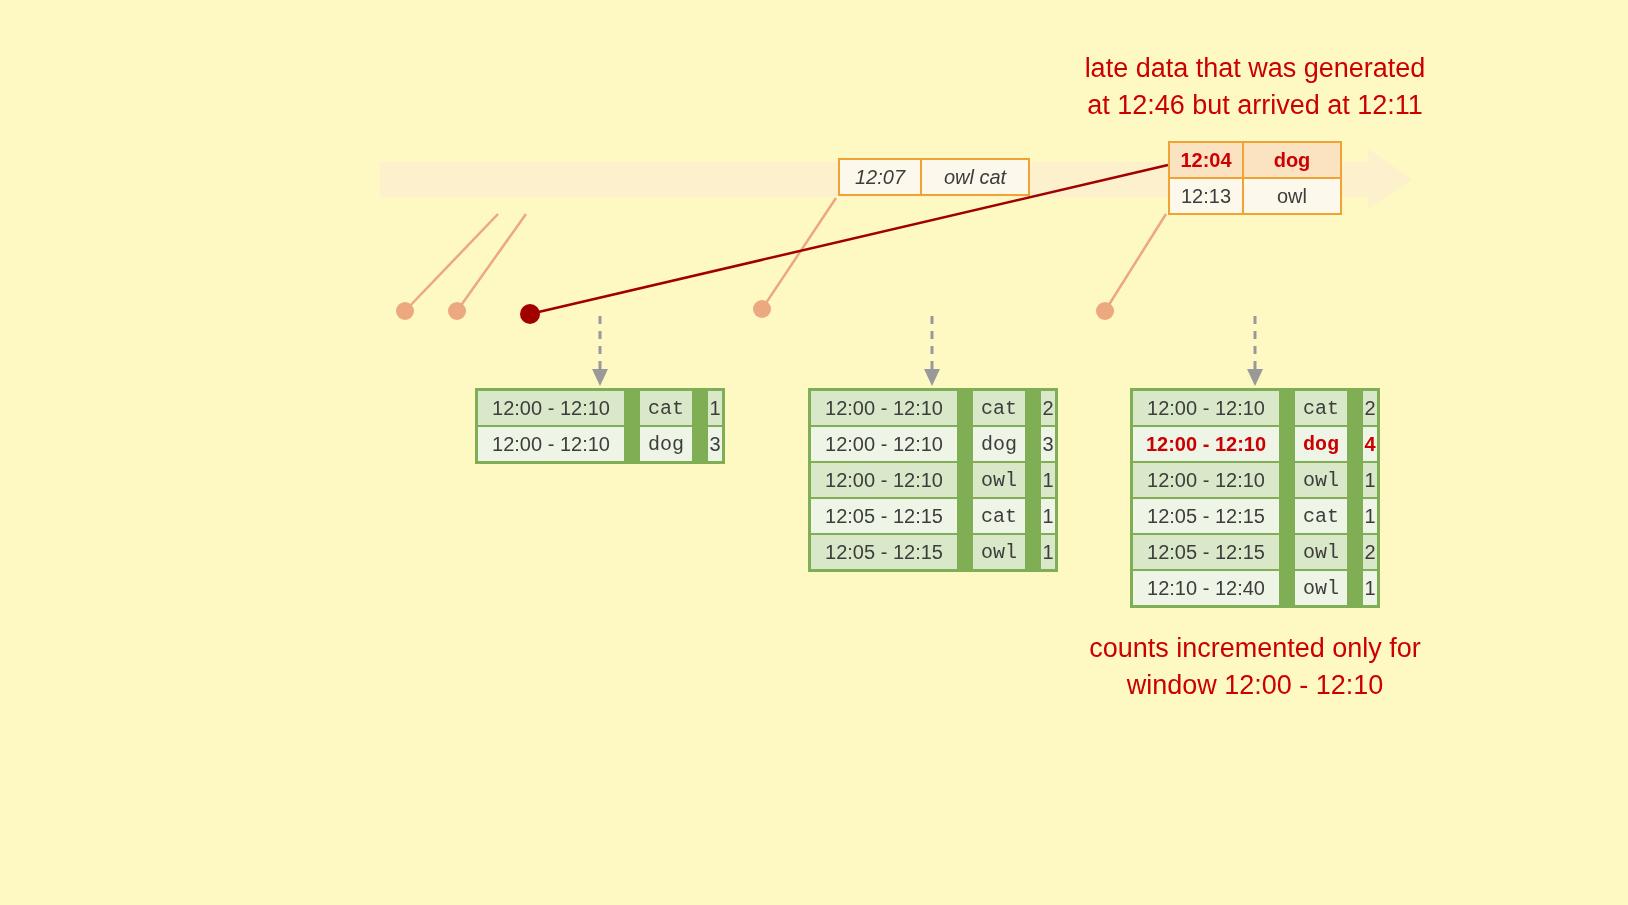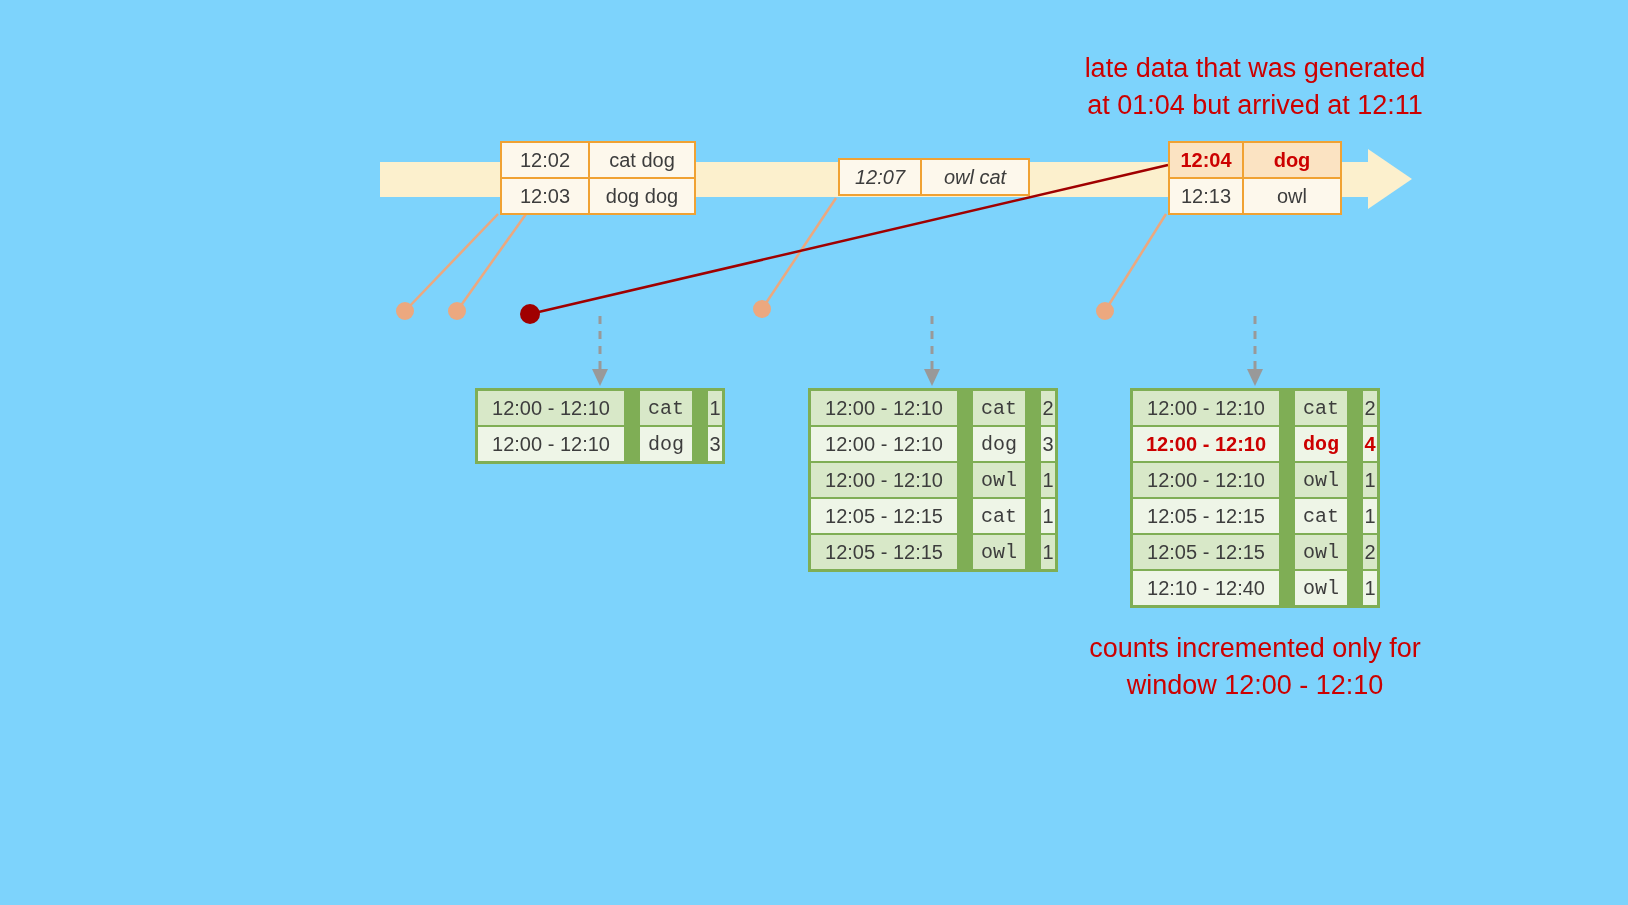--- a/index.html
+++ b/index.html
@@ -4,21 +4,21 @@
 <style>
   :root{
     --red:#cc0000; --dark-red:#a00000; --orange:#f0a233;
     --event-fill:#fdf8ec; --late-fill:#fbe3c2; --cream:#fcf0cd;
     --green:#7fae55; --row-dark:#d8e8c8; --row-light:#eef5e7;
     --salmon:#eca87f; --arrow-gray:#999999; --text:#3d3d3d;
   }
   *{box-sizing:border-box;}
   body{margin:0;background:#000;}
   .canvas{
-    position:relative;width:1628px;height:905px;background:#7dd3fc;
+    position:relative;width:1628px;height:905px;background:#fef9c3;
     overflow:hidden;font-family:"Liberation Sans",sans-serif;
   }
   .overlay{position:absolute;left:0;top:0;z-index:1;pointer-events:none;}
   .conn{stroke:var(--salmon);stroke-width:2.5px;}
   .late-line{stroke:var(--dark-red);stroke-width:2.5px;}
   .dot{fill:var(--salmon);}
   .late-dot{fill:var(--dark-red);}
   .dash{stroke:var(--arrow-gray);stroke-width:3px;stroke-dasharray:8 7;fill:none;}
 
   .note{
@@ -82,33 +82,23 @@
       <polygon points="924,369 940,369 932,386" fill="var(--arrow-gray)"></polygon>
     </g>
     <g>
       <line x1="1255" y1="316" x2="1255" y2="369" class="dash"></line>
       <polygon points="1247,369 1263,369 1255,386" fill="var(--arrow-gray)"></polygon>
     </g>
   </svg>
 
   <div class="note" style="top:50px;">
     <div>late data that was generated</div>
-    <div>at 01:04 but arrived at 12:11</div>
+    <div>at 12:46 but arrived at 12:11</div>
   </div>
 
-  <div class="ev" style="left:500px;top:141px;width:196px;">
-    <div class="ev-row">
-      <div class="cell ev-time" style="width:86px">12:02</div>
-      <div class="cell ev-words">cat dog</div>
-    </div>
-    <div class="ev-row">
-      <div class="cell ev-time" style="width:86px">12:03</div>
-      <div class="cell ev-words">dog dog</div>
-    </div>
-  </div>
 
   <div class="ev" style="left:838px;top:158px;width:192px;font-style:italic;">
     <div class="ev-row">
       <div class="cell ev-time" style="width:80px">12:07</div>
       <div class="cell ev-words">owl cat</div>
     </div>
   </div>
 
   <div class="ev" style="left:1168px;top:141px;width:174px;">
     <div class="ev-row late">

